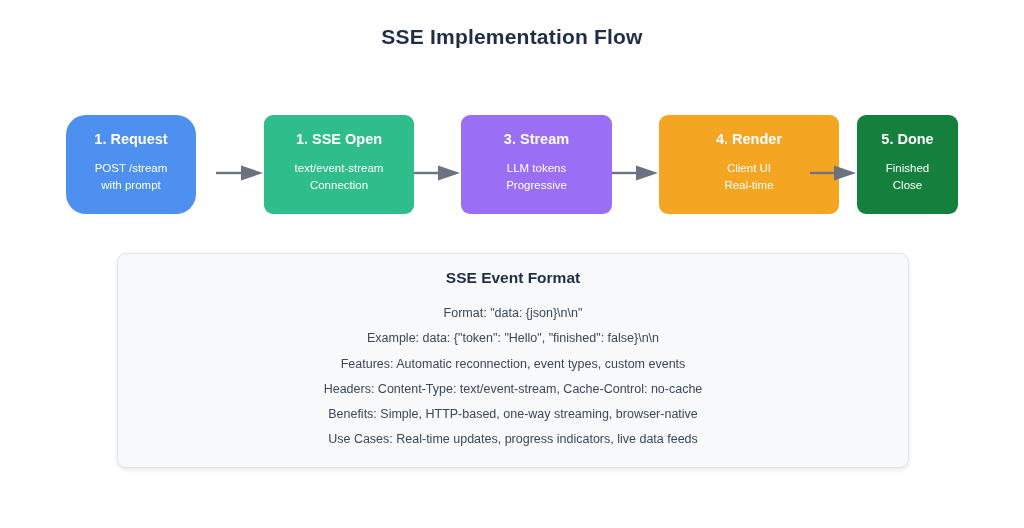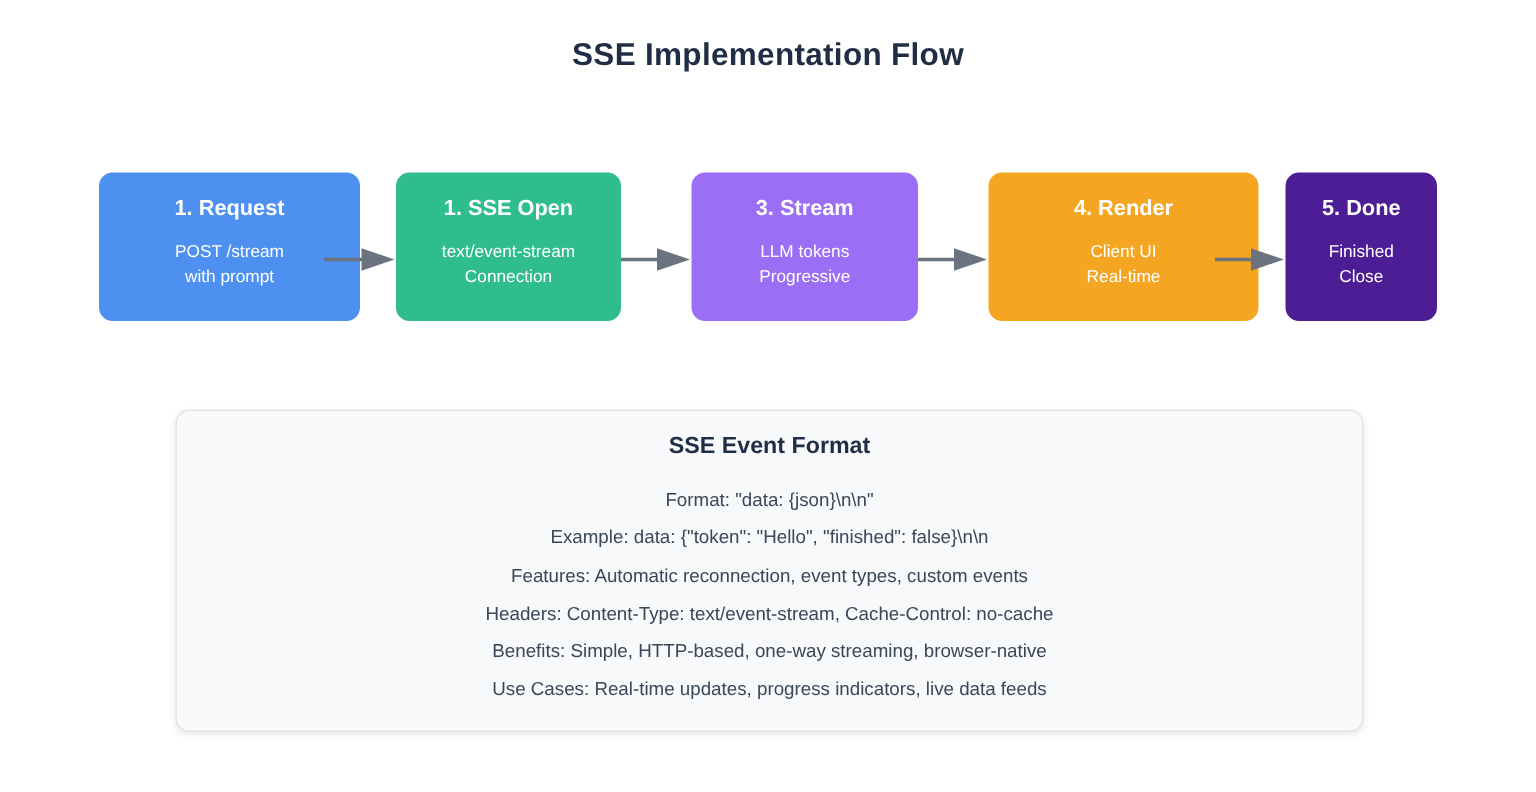--- a/index.html
+++ b/index.html
@@ -60,21 +60,21 @@
   }
   .flow-node .node-line {
     font-size: 11.5px;
     line-height: 1.55;
     text-align: center;
     white-space: nowrap;
     font-weight: normal;
   }
 
   
-  .node-1 { left: 66px;  width: 174px; background: #4d90f0; }
+  .node-1 { left: 66px;  width: 130px; background: #4d90f0; border-radius: 20px; }
   .node-2 { left: 264px; width: 150px; background: #2ebd8b; }
   .node-3 { left: 461px; width: 151px; background: #9a6ef5; justify-content: center; }
   .node-4 { left: 659px; width: 180px; background: #f4a623; }
   .node-5 { left: 857px; width: 101px; background: #ef5350; }
 
   
   .flow-arrow {
     position: absolute;
     top: 49px;
     height: 18px;
@@ -167,29 +167,29 @@
     <div class="node-title">4. Render</div>
     <div class="node-line">Client UI</div>
     <div class="node-line">Real-time</div>
   </div>
 
   <svg class="flow-arrow arrow-4" viewBox="0 0 47 18">
     <line x1="0" y1="9" x2="26" y2="9" stroke="#6b7280" stroke-width="2.4"></line>
     <polygon points="24,1.5 46,9 24,16.5" fill="#6b7280"></polygon>
   </svg>
 
-  <div class="flow-node node-5" style="background: #4c1d95;">
+  <div class="flow-node node-5" style="background: #15803d;">
     <div class="node-title">5. Done</div>
     <div class="node-line">Finished</div>
     <div class="node-line">Close</div>
   </div>
 
 </div>
 
-<div class="info-panel" style="background: rgb(248, 249, 251); border-color: rgb(226, 228, 233); margin-top: 20px;">
+<div class="info-panel" style="background: rgb(248, 249, 251); border-color: rgb(226, 228, 233);">
   <div class="panel-title">SSE Event Format</div>
   <div class="panel-lines">
     <div class="panel-line">Format: "data: {json}\n\n"</div>
     <div class="panel-line">Example: data: {"token": "Hello", "finished": false}\n\n</div>
     <div class="panel-line">Features: Automatic reconnection, event types, custom events</div>
     <div class="panel-line">Headers: Content-Type: text/event-stream, Cache-Control: no-cache</div>
     <div class="panel-line">Benefits: Simple, HTTP-based, one-way streaming, browser-native</div>
     <div class="panel-line">Use Cases: Real-time updates, progress indicators, live data feeds</div>
   </div>
 </div>

